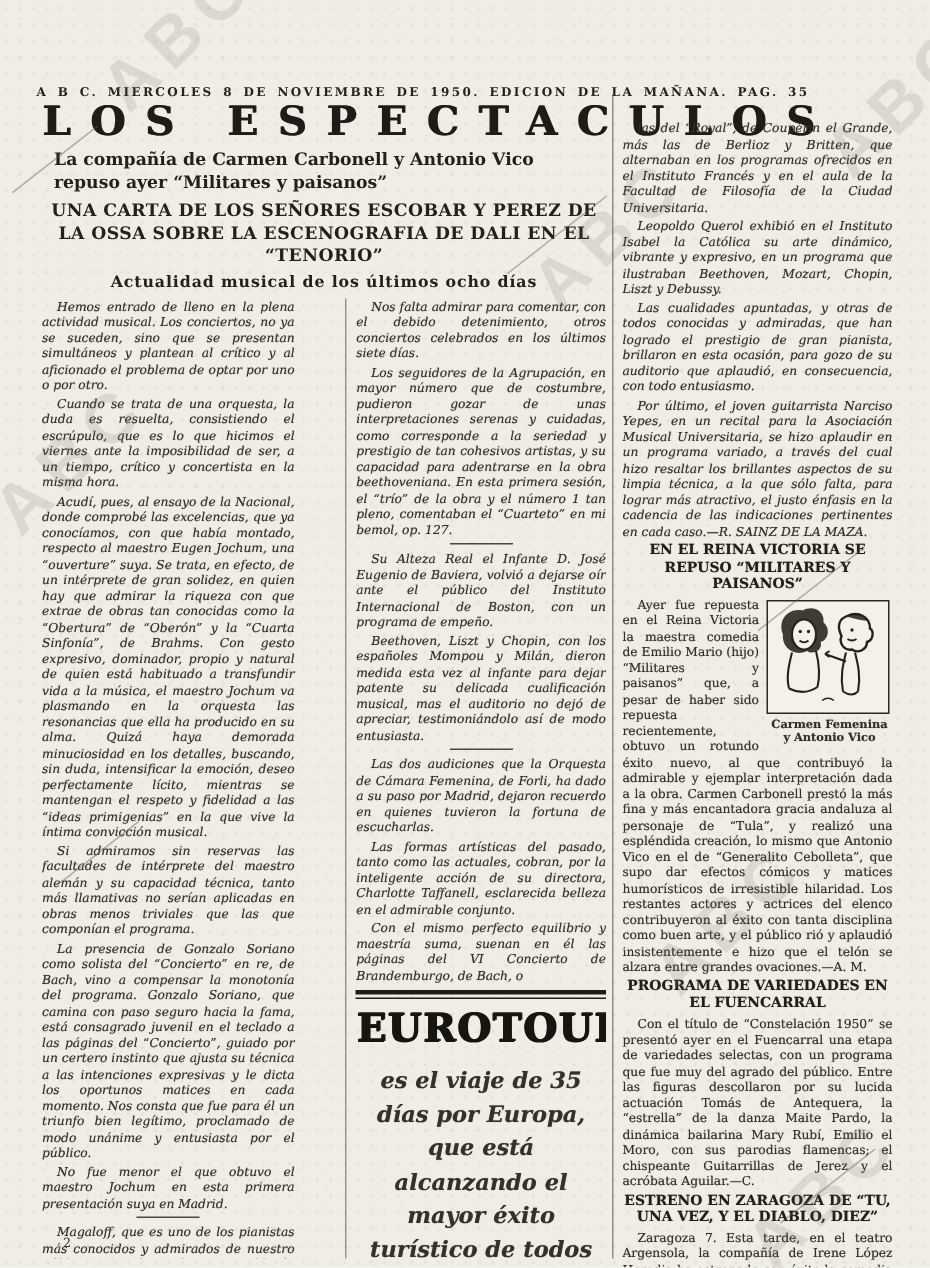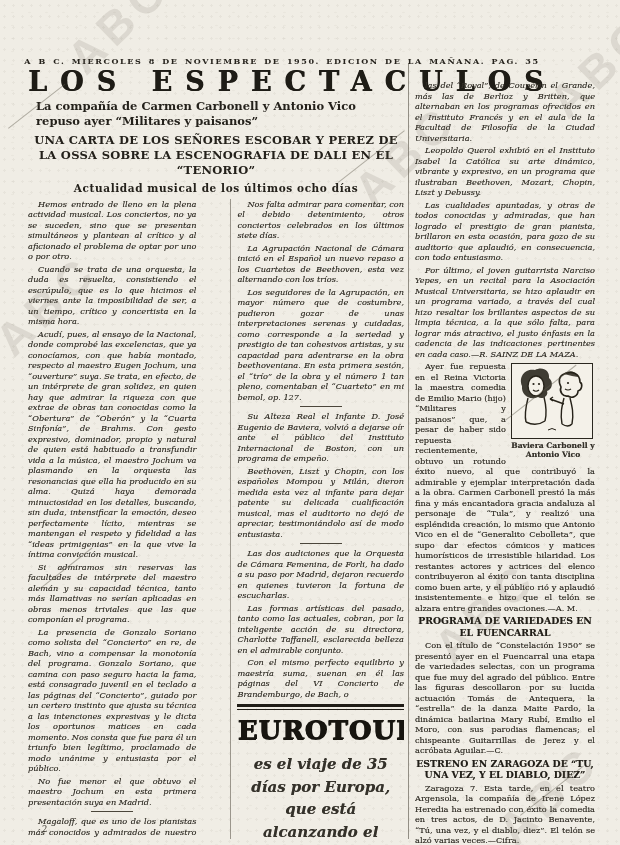--- a/index.html
+++ b/index.html
@@ -100,21 +100,20 @@
         <p>Si admiramos sin reservas las facultades de intérprete del maestro alemán y su capacidad técnica, tanto más llamativas no serían aplicadas en obras menos triviales que las que componían el programa.</p>
         <p>La presencia de Gonzalo Soriano como solista del “Concierto” en re, de Bach, vino a compensar la monotonía del programa. Gonzalo Soriano, que camina con paso seguro hacia la fama, está consagrado juvenil en el teclado a las páginas del “Concierto”, guiado por un certero instinto que ajusta su técnica a las intenciones expresivas y le dicta los oportunos matices en cada momento. Nos consta que fue para él un triunfo bien legítimo, proclamado de modo unánime y entusiasta por el público.</p>
         <p>No fue menor el que obtuvo el maestro Jochum en esta primera presentación suya en Madrid.</p>
         <hr class="sep">
         <p>Magaloff, que es uno de los pianistas más conocidos y admirados de nuestro público, ofreció en el teatro Calderón un programa sustancial con los “Cuadros de una exposición”, de Moussorgsky; los “Estudios”, de Chopin, y la “Sonata número 7”, de Prokofieff. La inclusión de esta última obra es un hecho que merece destacarse con elogio. Indica en Magaloff un espíritu atento a la vibración de nuestro tiempo, al que no le es indiferente la música que en él se produce.</p>
 
       </div>
 
       <div class="col col2">
         <p class="ital">Nos falta admirar para comentar, con el debido detenimiento, otros conciertos celebrados en los últimos siete días.</p>
-        <p class="ital">La Agrupación Nacional de Cámara inició en el Español un nuevo repaso a los Cuartetos de Beethoven, esta vez alternando con los tríos.</p>
         <p class="ital">Los seguidores de la Agrupación, en mayor número que de costumbre, pudieron gozar de unas interpretaciones serenas y cuidadas, como corresponde a la seriedad y prestigio de tan cohesivos artistas, y su capacidad para adentrarse en la obra beethoveniana. En esta primera sesión, el “trío” de la obra y el número 1 tan pleno, comentaban el “Cuarteto” en mi bemol, op. 127.</p>
         <hr class="sep">
         <p class="ital">Su Alteza Real el Infante D. José Eugenio de Baviera, volvió a dejarse oír ante el público del Instituto Internacional de Boston, con un programa de empeño.</p>
         <p class="ital">Beethoven, Liszt y Chopin, con los españoles Mompou y Milán, dieron medida esta vez al infante para dejar patente su delicada cualificación musical, mas el auditorio no dejó de apreciar, testimoniándolo así de modo entusiasta.</p>
         <hr class="sep">
         <p class="ital">Las dos audiciones que la Orquesta de Cámara Femenina, de Forli, ha dado a su paso por Madrid, dejaron recuerdo en quienes tuvieron la fortuna de escucharlas.</p>
         <p class="ital">Las formas artísticas del pasado, tanto como las actuales, cobran, por la inteligente acción de su directora, Charlotte Taffanell, esclarecida belleza en el admirable conjunto.</p>
         <p class="ital">Con el mismo perfecto equilibrio y maestría suma, suenan en él las páginas del VI Concierto de Brandemburgo, de Bach, o</p>
 
         <div class="adbox">
@@ -131,20 +130,21 @@
       </div>
     </div>
   </div>
 
   <div class="col3">
     <p class="ital">las del “Royal”, de Coupérin el Grande, más las de Berlioz y Britten, que alternaban en los programas ofrecidos en el Instituto Francés y en el aula de la Facultad de Filosofía de la Ciudad Universitaria.</p>
     <p class="ital">Leopoldo Querol exhibió en el Instituto Isabel la Católica su arte dinámico, vibrante y expresivo, en un programa que ilustraban Beethoven, Mozart, Chopin, Liszt y Debussy.</p>
     <p class="ital">Las cualidades apuntadas, y otras de todos conocidas y admiradas, que han logrado el prestigio de gran pianista, brillaron en esta ocasión, para gozo de su auditorio que aplaudió, en consecuencia, con todo entusiasmo.</p>
     <p class="ital">Por último, el joven guitarrista Narciso Yepes, en un recital para la Asociación Musical Universitaria, se hizo aplaudir en un programa variado, a través del cual hizo resaltar los brillantes aspectos de su limpia técnica, a la que sólo falta, para lograr más atractivo, el justo énfasis en la cadencia de las indicaciones pertinentes en cada caso.—R. SAINZ DE LA MAZA.</p>
 
+    <p class="rc-head">EN EL REINA VICTORIA SE REPUSO “MILITARES Y PAISANOS”</p>
 
     <figure class="caric">
       <div class="frame">
         <svg width="80" height="74" viewBox="0 0 80 74" xmlns="http://www.w3.org/2000/svg">
 
           <path d="M10,22 C6,12 14,4 23,6 C30,2 38,6 37,14 C42,18 40,26 35,27 C37,32 30,36 26,33 C18,37 9,31 10,22 Z" fill="#262219" opacity="0.88"></path>
           <ellipse cx="24" cy="22" rx="8" ry="10" fill="#f4f1e9" stroke="#262219" stroke-width="1.4"></ellipse>
           <circle cx="21.5" cy="20" r="1.1" fill="#262219"></circle>
           <circle cx="27" cy="20" r="1.1" fill="#262219"></circle>
           <path d="M21,26 Q24,28.5 27,26" fill="none" stroke="#262219" stroke-width="1.2"></path>
@@ -154,21 +154,21 @@
           <path d="M52,10 C60,6 68,10 68,18 C71,20 70,26 66,27 C66,32 60,35 56,32 C51,33 47,28 49,23 C46,17 47,12 52,10 Z" fill="none" stroke="#262219" stroke-width="1.6"></path>
           <path d="M52,10 C56,6 64,7 66,13 L60,12 Z" fill="#262219" opacity="0.85"></path>
           <circle cx="56" cy="19" r="1.1" fill="#262219"></circle>
           <path d="M53,25 Q56,27 59,25" fill="none" stroke="#262219" stroke-width="1.2"></path>
           <path d="M58,34 C60,42 62,50 60,60 M52,34 C50,42 48,50 50,60" fill="none" stroke="#262219" stroke-width="1.4"></path>
           <path d="M52,40 L38,35 M38,35 l3,-2 M38,35 l3,2" fill="none" stroke="#262219" stroke-width="1.4"></path>
           <path d="M50,60 Q56,64 60,60" fill="none" stroke="#262219" stroke-width="1.4"></path>
           <path d="M36,66 q4,-3 8,0" fill="none" stroke="#262219" stroke-width="1"></path>
         </svg>
       </div>
-      <figcaption>Baviera Carbonell y Antonio Vico</figcaption>
+      <figcaption>Carmen Femenina y Antonio Vico</figcaption>
     </figure>
     <p>Ayer fue repuesta en el Reina Victoria la maestra comedia de Emilio Mario (hijo) “Militares y paisanos” que, a pesar de haber sido repuesta recientemente, obtuvo un rotundo éxito nuevo, al que contribuyó la admirable y ejemplar interpretación dada a la obra. Carmen Carbonell prestó la más fina y más encantadora gracia andaluza al personaje de “Tula”, y realizó una espléndida creación, lo mismo que Antonio Vico en el de “Generalito Cebolleta”, que supo dar efectos cómicos y matices humorísticos de irresistible hilaridad. Los restantes actores y actrices del elenco contribuyeron al éxito con tanta disciplina como buen arte, y el público rió y aplaudió insistentemente e hizo que el telón se alzara entre grandes ovaciones.—A. M.</p>
 
     <p class="rc-head">PROGRAMA DE VARIEDADES EN EL FUENCARRAL</p>
     <p>Con el título de “Constelación 1950” se presentó ayer en el Fuencarral una etapa de variedades selectas, con un programa que fue muy del agrado del público. Entre las figuras descollaron por su lucida actuación Tomás de Antequera, la “estrella” de la danza Maite Pardo, la dinámica bailarina Mary Rubí, Emilio el Moro, con sus parodias flamencas; el chispeante Guitarrillas de Jerez y el acróbata Aguilar.—C.</p>
 
     <p class="rc-head">ESTRENO EN ZARAGOZA DE “TU, UNA VEZ, Y EL DIABLO, DIEZ”</p>
     <p>Zaragoza 7. Esta tarde, en el teatro Argensola, la compañía de Irene López Heredia ha estrenado con éxito la comedia en tres actos, de D. Jacinto Benavente, “Tú, una vez, y el diablo, diez”. El telón se alzó varias veces.—Cifra.</p>
 
   </div>

